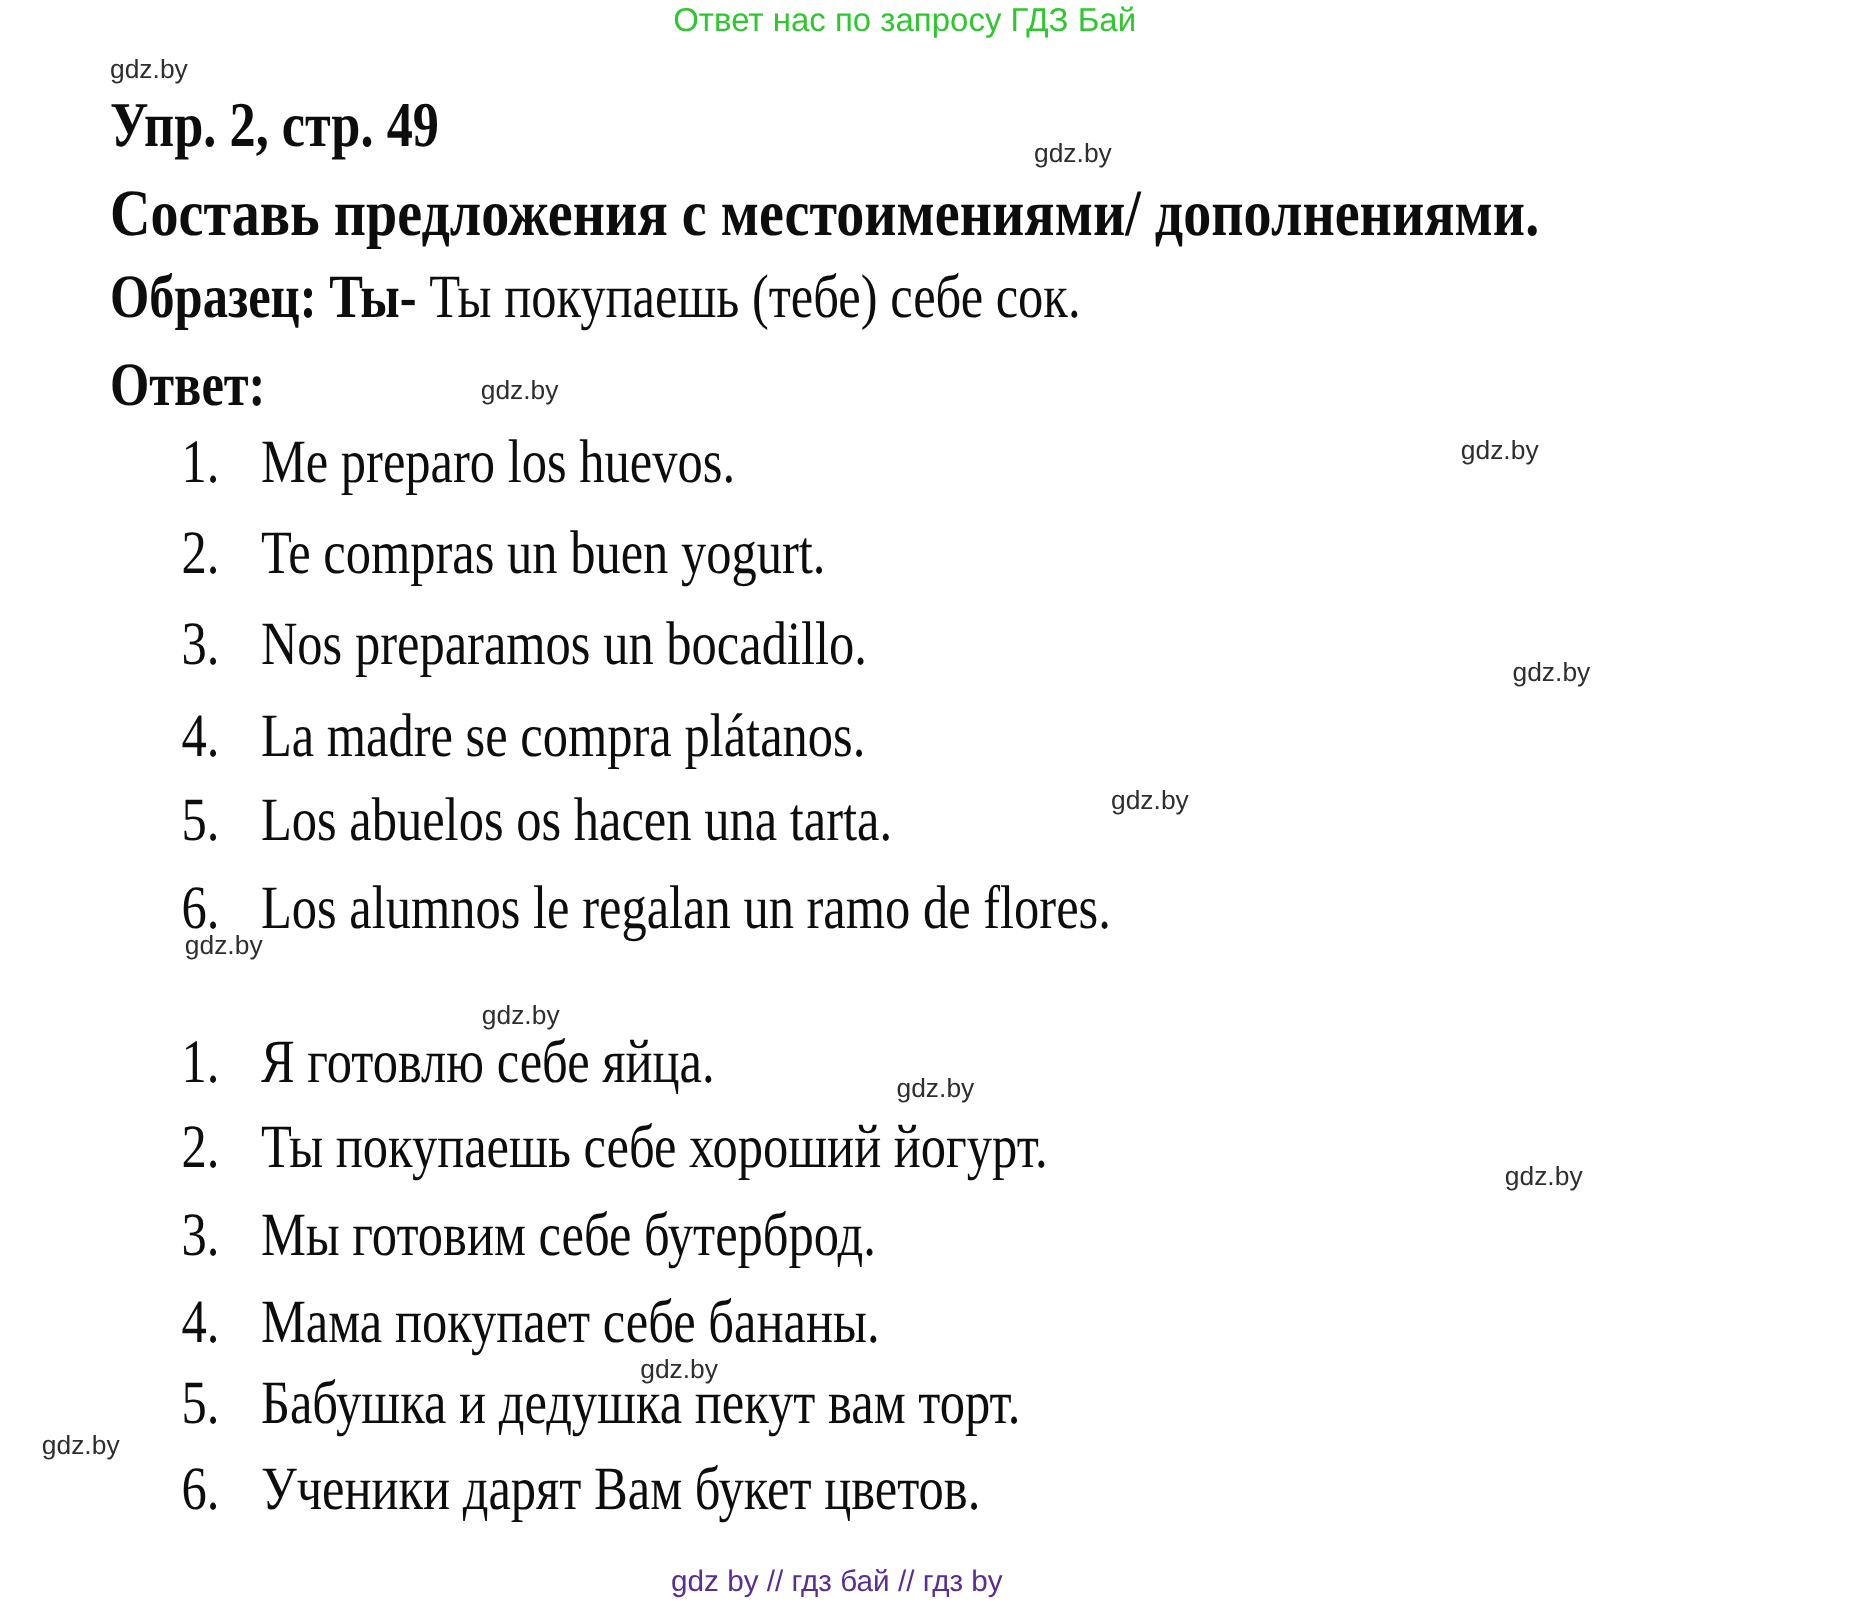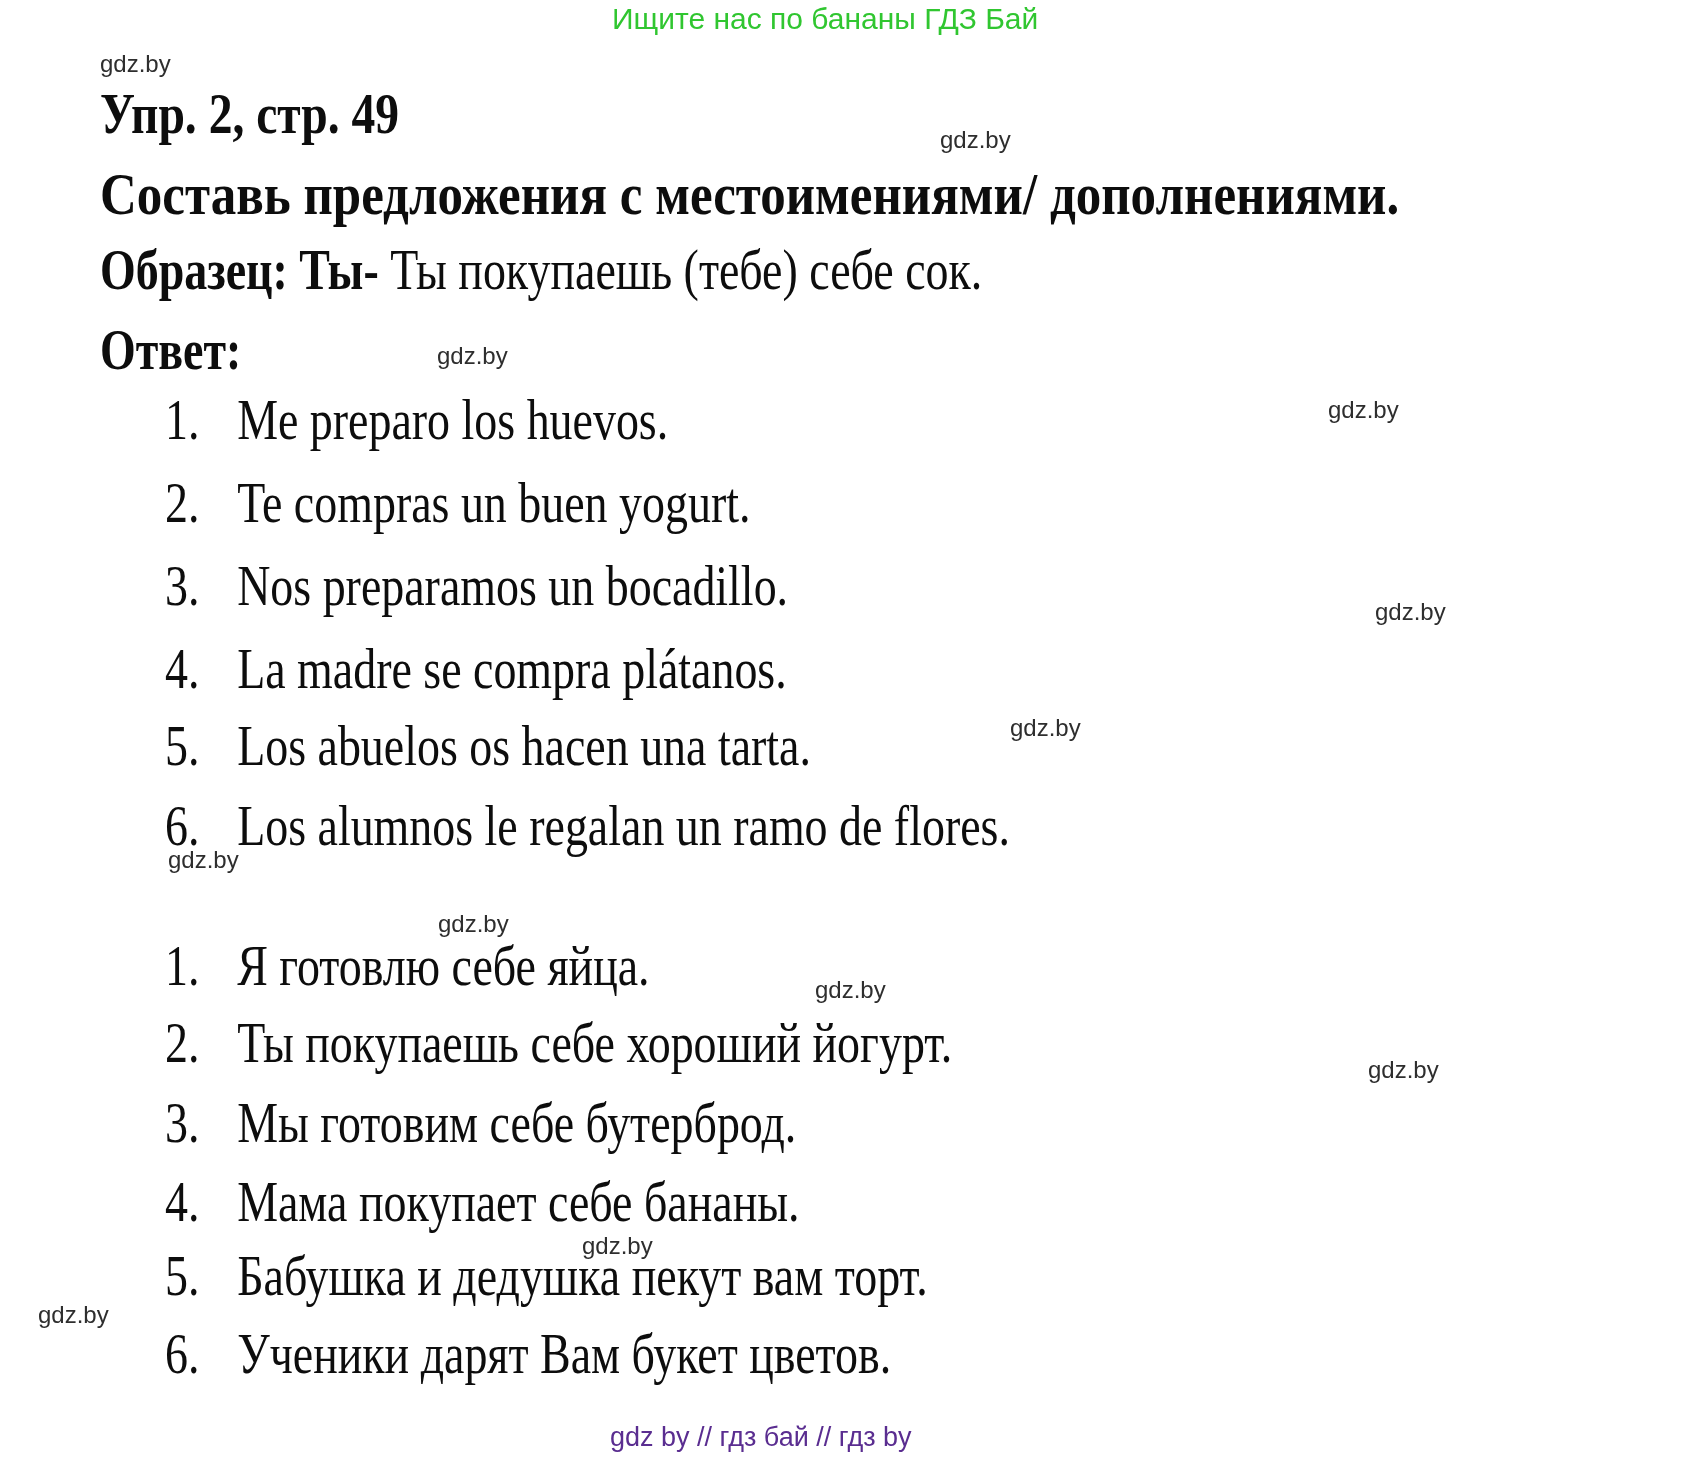--- a/index.html
+++ b/index.html
@@ -92,21 +92,21 @@
   .footer {
     font-family: "Liberation Sans", sans-serif;
     font-size: 27px;
     color: #5a2d90;
     left: 610px; top: 1424px;
   }
 </style>
 </head>
 <body>
 
-<div class="abs promo">Ищите нас по бананы ГДЗ Бай</div>
+<div class="abs promo">Ответ нас по запросу ГДЗ Бай</div>
 
 <div class="abs wm wm1">gdz.by</div>
 <div class="abs wm wm2">gdz.by</div>
 
 <div class="abs serif title">Упр. 2, стр. 49</div>
 
 <div class="abs serif task">Составь предложения с местоимениями/ дополнениями.</div>
 
 <div class="abs serif sample"><span class="b">Образец: Ты-</span><span> Ты покупаешь (тебе) себе сок.</span></div>
 

